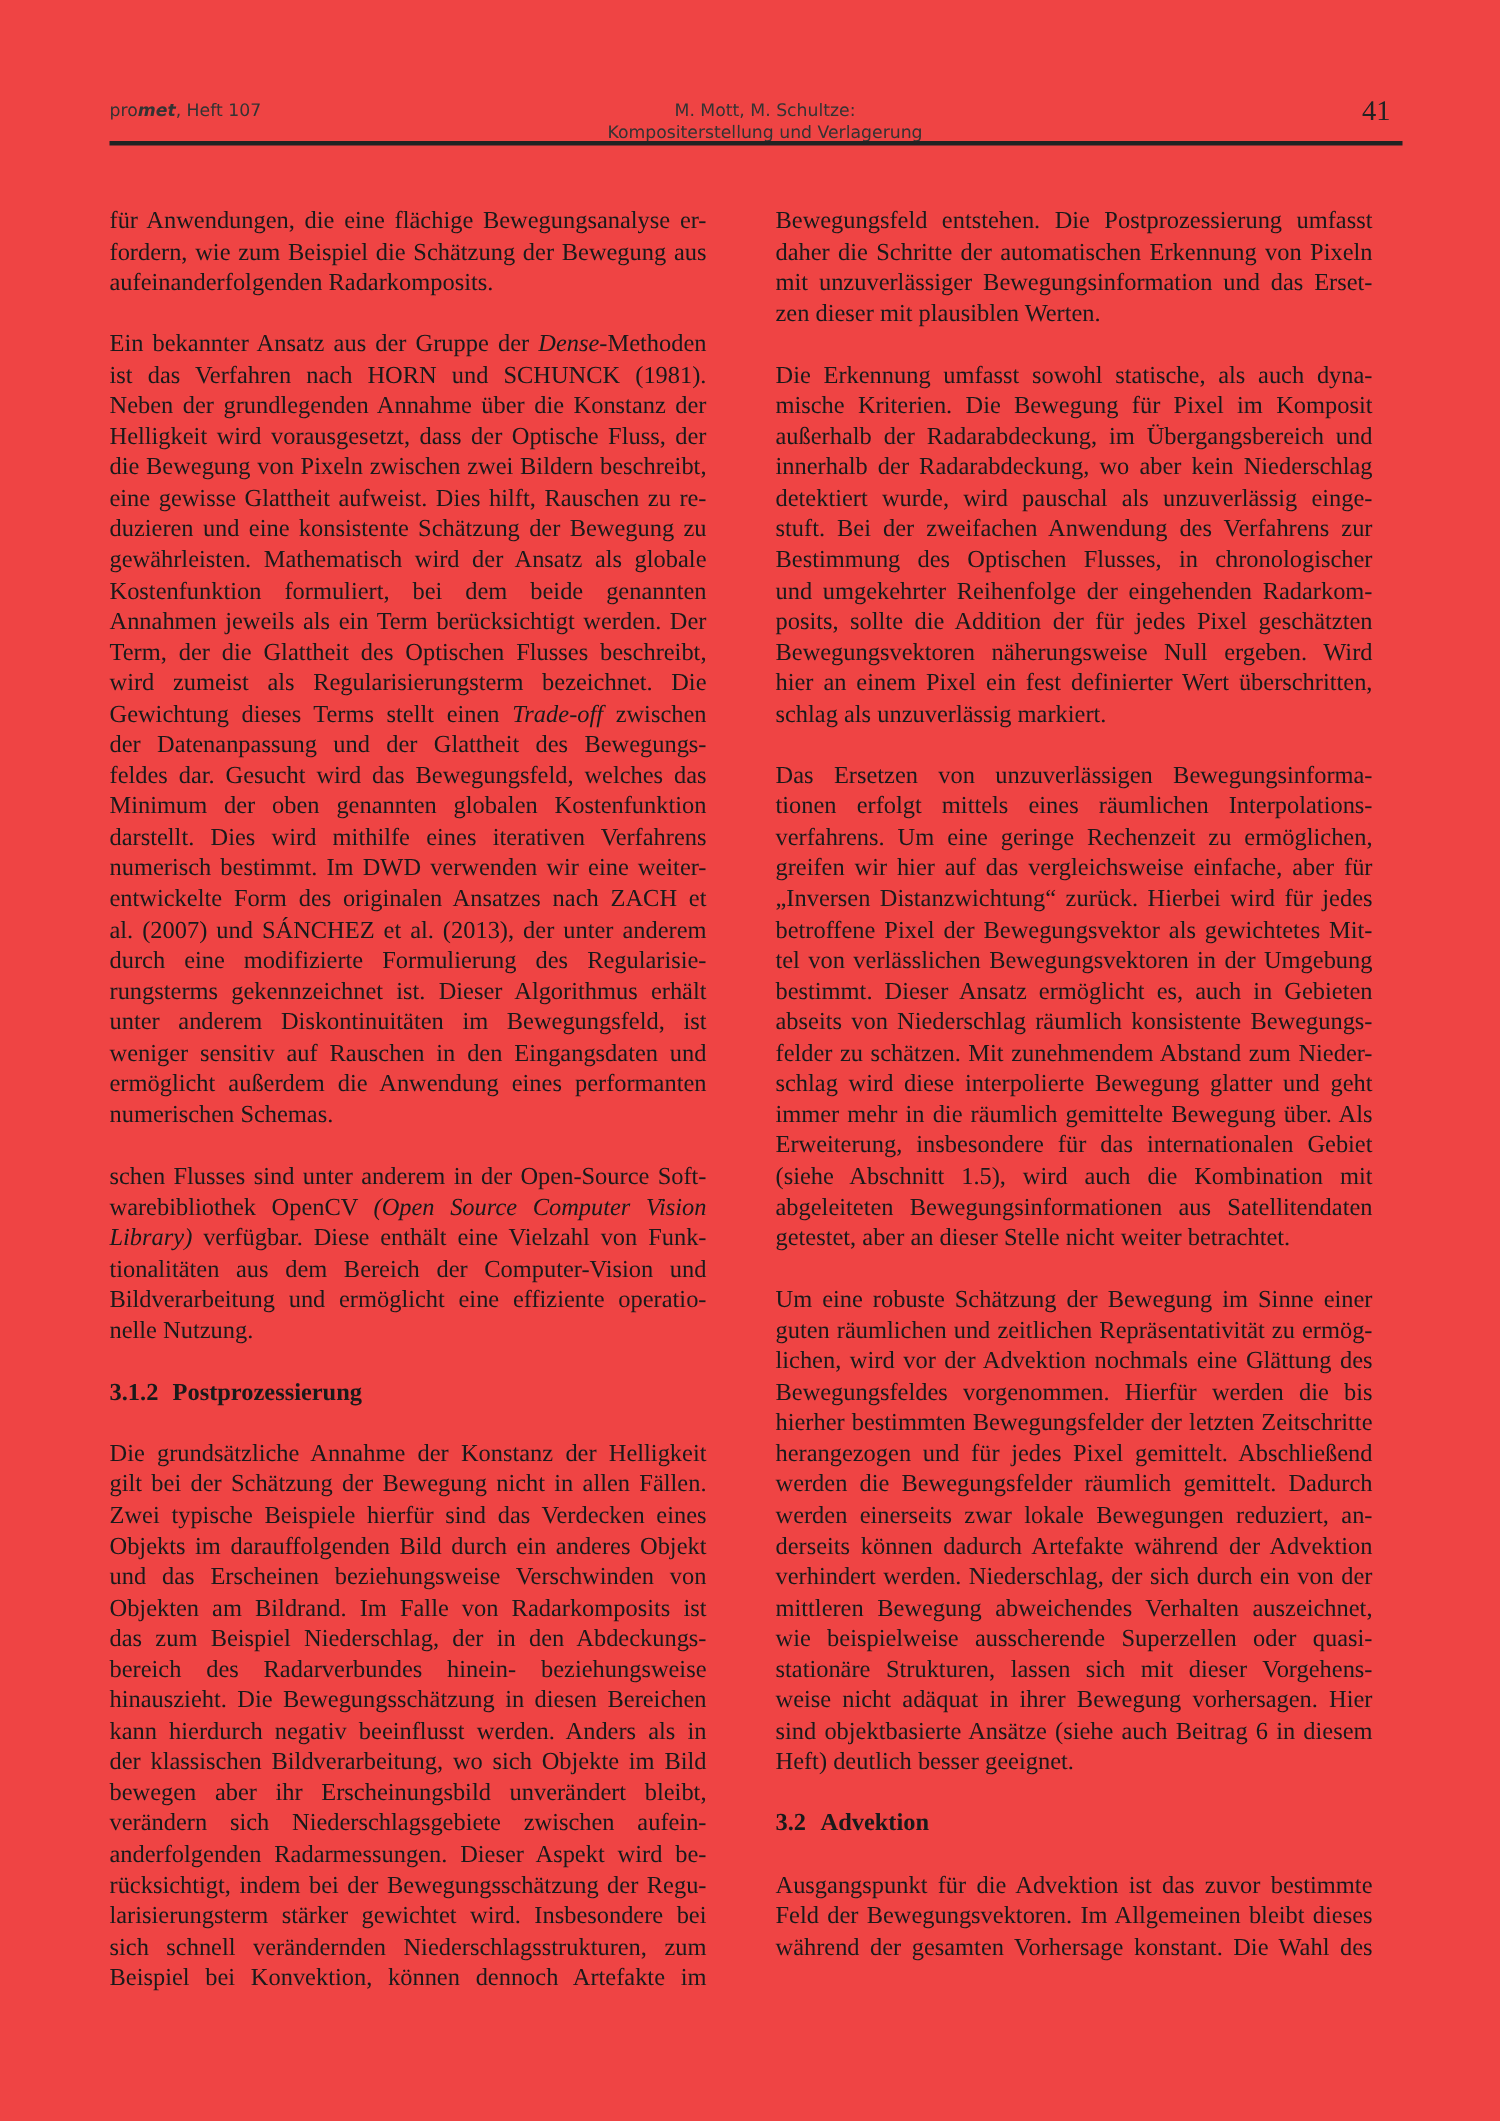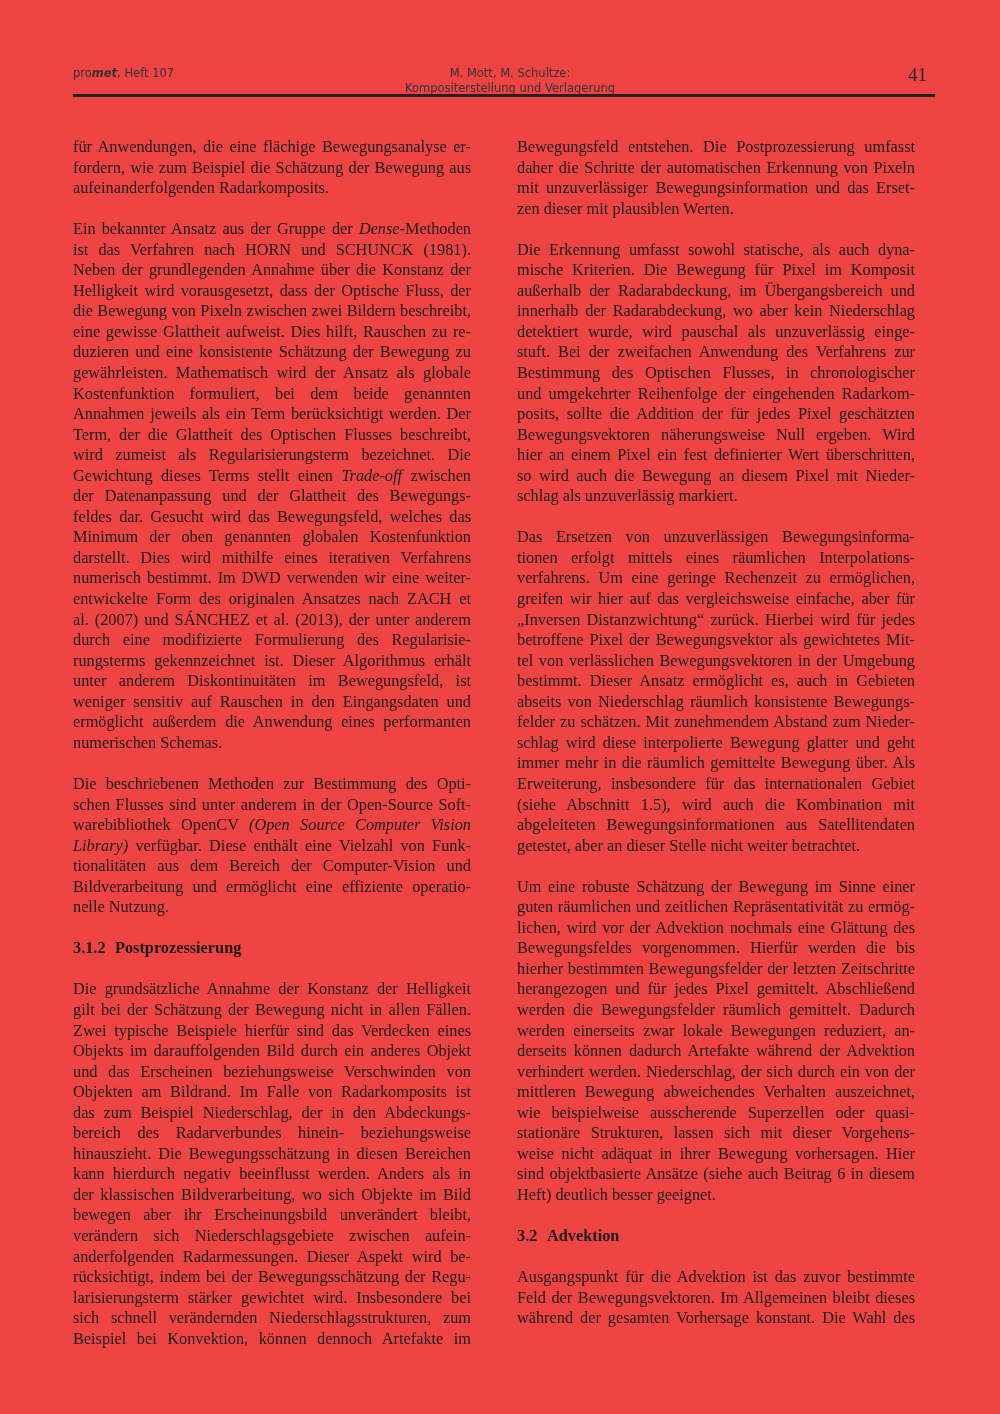--- a/index.html
+++ b/index.html
@@ -67,21 +67,20 @@
       <span class="line">al. (2007) und SÁNCHEZ et al. (2013), der unter anderem</span>
       <span class="line">durch eine modifizierte Formulierung des Regularisie-</span>
       <span class="line">rungsterms gekennzeichnet ist. Dieser Algorithmus erhält</span>
       <span class="line">unter anderem Diskontinuitäten im Bewegungsfeld, ist</span>
       <span class="line">weniger sensitiv auf Rauschen in den Eingangsdaten und</span>
       <span class="line">ermöglicht außerdem die Anwendung eines performanten</span>
       <span class="line last">numerischen Schemas.</span>
     </p>
 
     <p>
-      <span class="line">Die beschriebenen Methoden zur Bestimmung des Opti-</span>
       <span class="line">schen Flusses sind unter anderem in der Open-Source Soft-</span>
       <span class="line"><span>warebibliothek OpenCV </span><i>(Open Source Computer Vision</i></span>
       <span class="line"><i>Library)</i><span> verfügbar. Diese enthält eine Vielzahl von Funk-</span></span>
       <span class="line">tionalitäten aus dem Bereich der Computer-Vision und</span>
       <span class="line">Bildverarbeitung und ermöglicht eine effiziente operatio-</span>
       <span class="line last">nelle Nutzung.</span>
     </p>
 
     <h3><span class="num">3.1.2</span><span>Postprozessierung</span></h3>
 
@@ -120,21 +119,20 @@
       <span class="line">mische Kriterien. Die Bewegung für Pixel im Komposit</span>
       <span class="line">außerhalb der Radarabdeckung, im Übergangsbereich und</span>
       <span class="line">innerhalb der Radarabdeckung, wo aber kein Niederschlag</span>
       <span class="line">detektiert wurde, wird pauschal als unzuverlässig einge-</span>
       <span class="line">stuft. Bei der zweifachen Anwendung des Verfahrens zur</span>
       <span class="line">Bestimmung des Optischen Flusses, in chronologischer</span>
       <span class="line">und umgekehrter Reihenfolge der eingehenden Radarkom-</span>
       <span class="line">posits, sollte die Addition der für jedes Pixel geschätzten</span>
       <span class="line">Bewegungsvektoren näherungsweise Null ergeben. Wird</span>
       <span class="line">hier an einem Pixel ein fest definierter Wert überschritten,</span>
-      <span class="line">so wird auch die Bewegung an diesem Pixel mit Nieder-</span>
       <span class="line last">schlag als unzuverlässig markiert.</span>
     </p>
 
     <p>
       <span class="line">Das Ersetzen von unzuverlässigen Bewegungsinforma-</span>
       <span class="line">tionen erfolgt mittels eines räumlichen Interpolations-</span>
       <span class="line">verfahrens. Um eine geringe Rechenzeit zu ermöglichen,</span>
       <span class="line">greifen wir hier auf das vergleichsweise einfache, aber für</span>
       <span class="line">„Inversen Distanzwichtung“ zurück. Hierbei wird für jedes</span>
       <span class="line">betroffene Pixel der Bewegungsvektor als gewichtetes Mit-</span>

